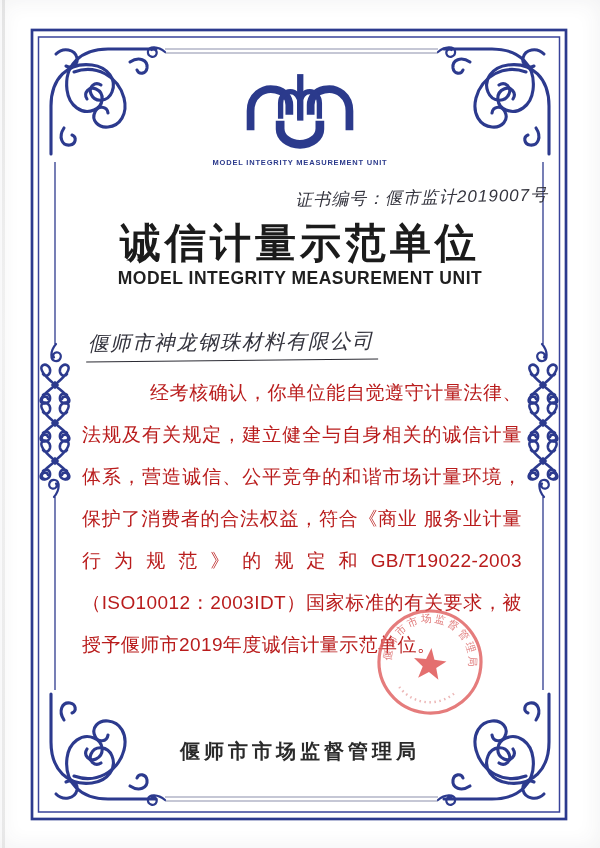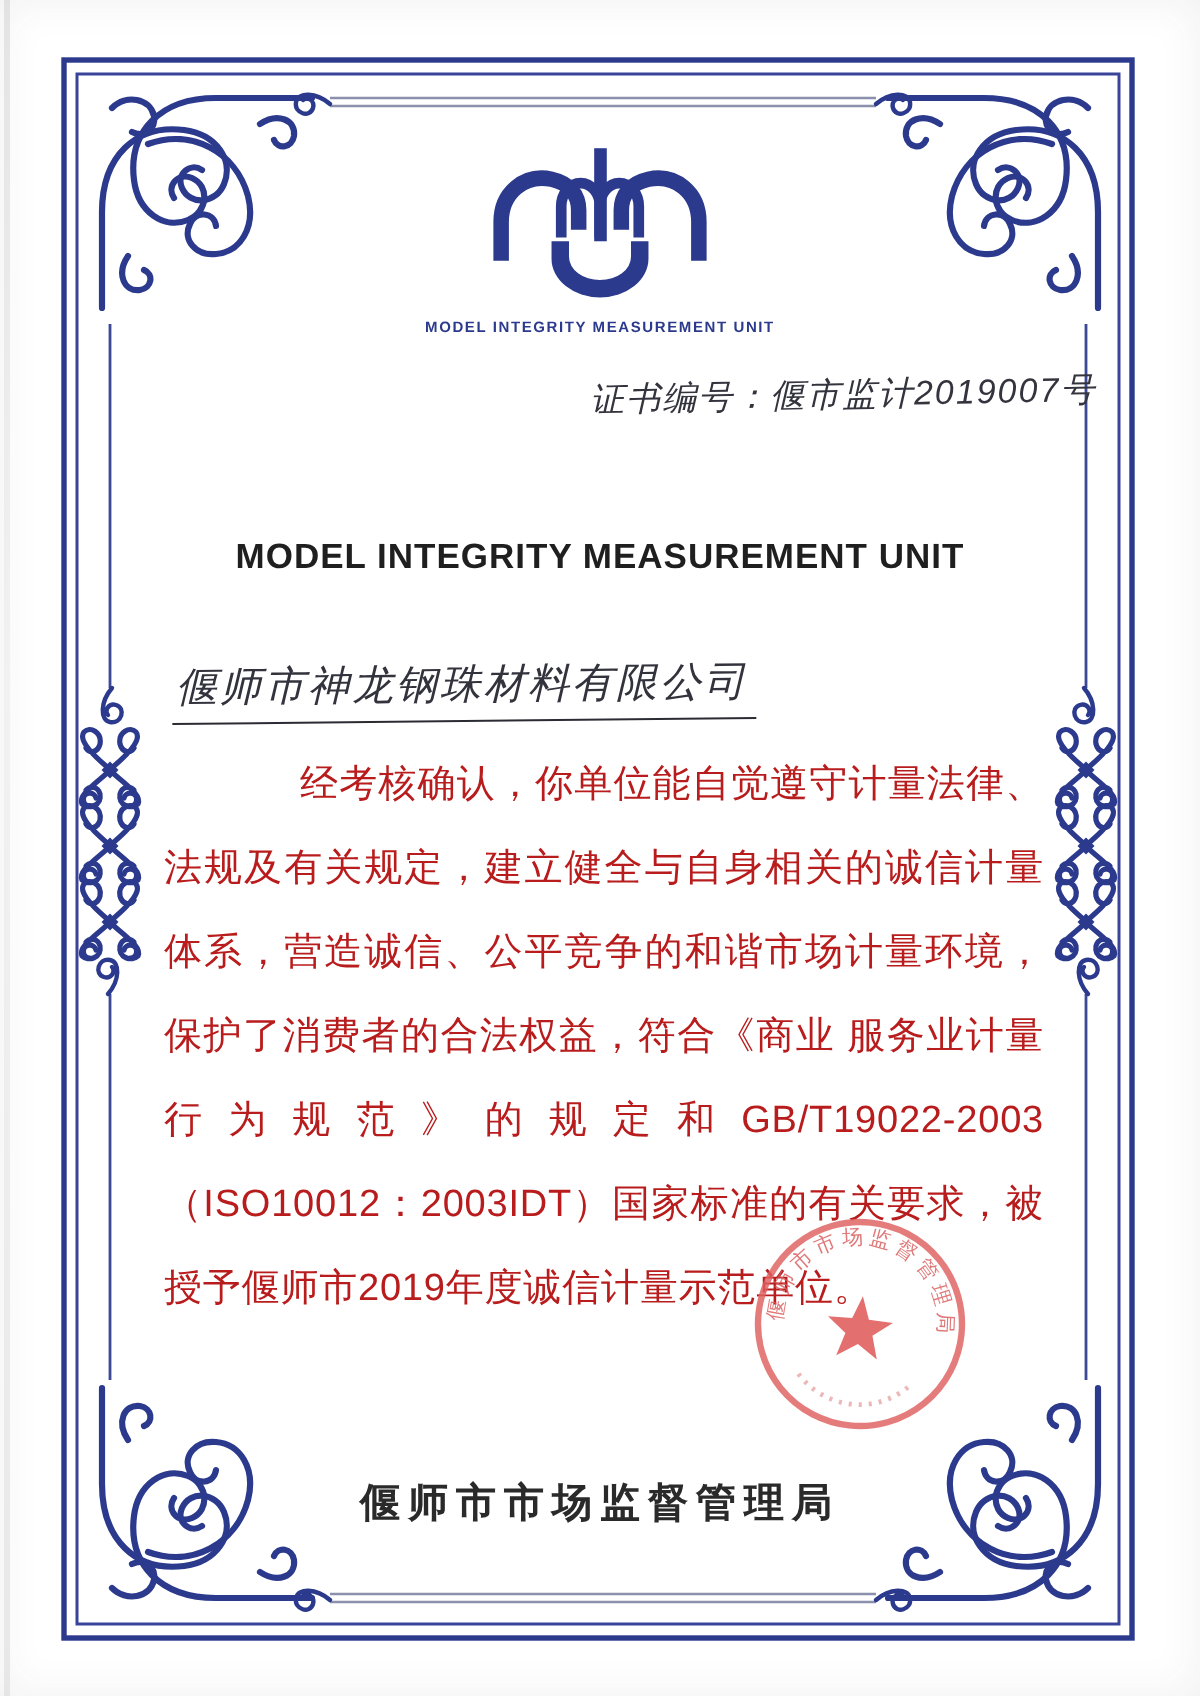--- a/index.html
+++ b/index.html
@@ -125,20 +125,21 @@
         <rect x="62" y="8" width="6.5" height="48" fill="#2b3a8c"></rect>
         <path d="M40,56 v9 a25,20 0 0 0 50,0 v-9 h-9 v8 a16,12 0 0 1 -32,0 v-8 z" fill="#2b3a8c"></path>
       </svg>
       <div class="logo-caption">MODEL INTEGRITY MEASUREMENT UNIT</div>
     </div>
 
     <div class="cert-no">
       <span>证书编号：</span><span>偃市监计2019007号</span>
     </div>
 
+    <div class="title-cn">诚信计量示范单位</div>
     <div class="title-en">MODEL INTEGRITY MEASUREMENT UNIT</div>
 
     <div class="awardee">偃师市神龙钢珠材料有限公司</div>
 
     <div class="body-text">经考核确认，你单位能自觉遵守计量法律、法规及有关规定，建立健全与自身相关的诚信计量体系，营造诚信、公平竞争的和谐市场计量环境，保护了消费者的合法权益，符合《商业 服务业计量行为规范》的规定和GB/T19022-2003（ISO10012：2003IDT）国家标准的有关要求，被授予偃师市2019年度诚信计量示范单位。</div>
 
 
     <svg class="seal" width="116" height="116" viewBox="0 0 116 116">
       <circle cx="58" cy="58" r="51" fill="none" stroke="#e06060" stroke-width="3.2"></circle>
       <path id="sealArc" d="M24,76 A39,39 0 1 1 92,76" fill="none"></path>

